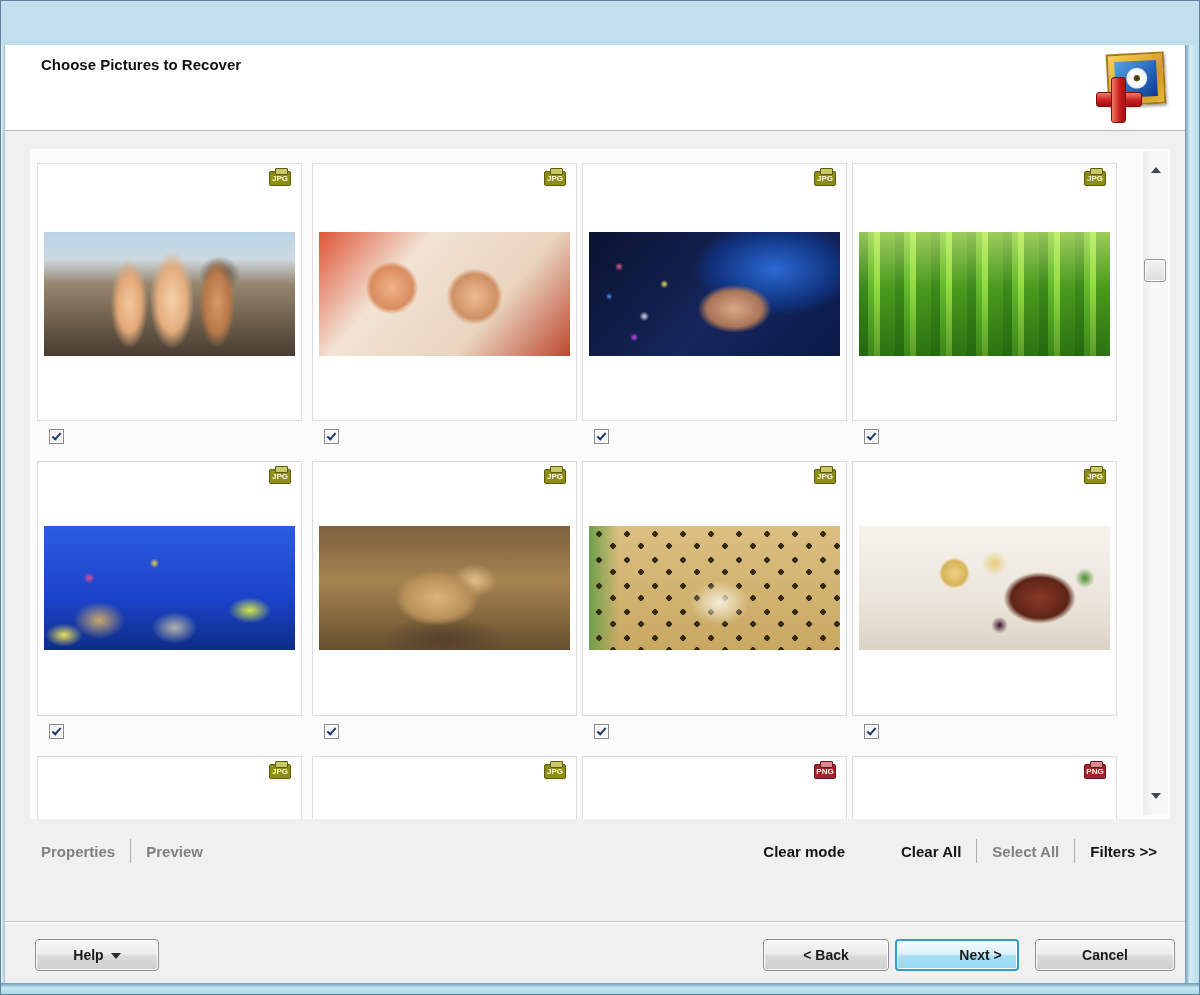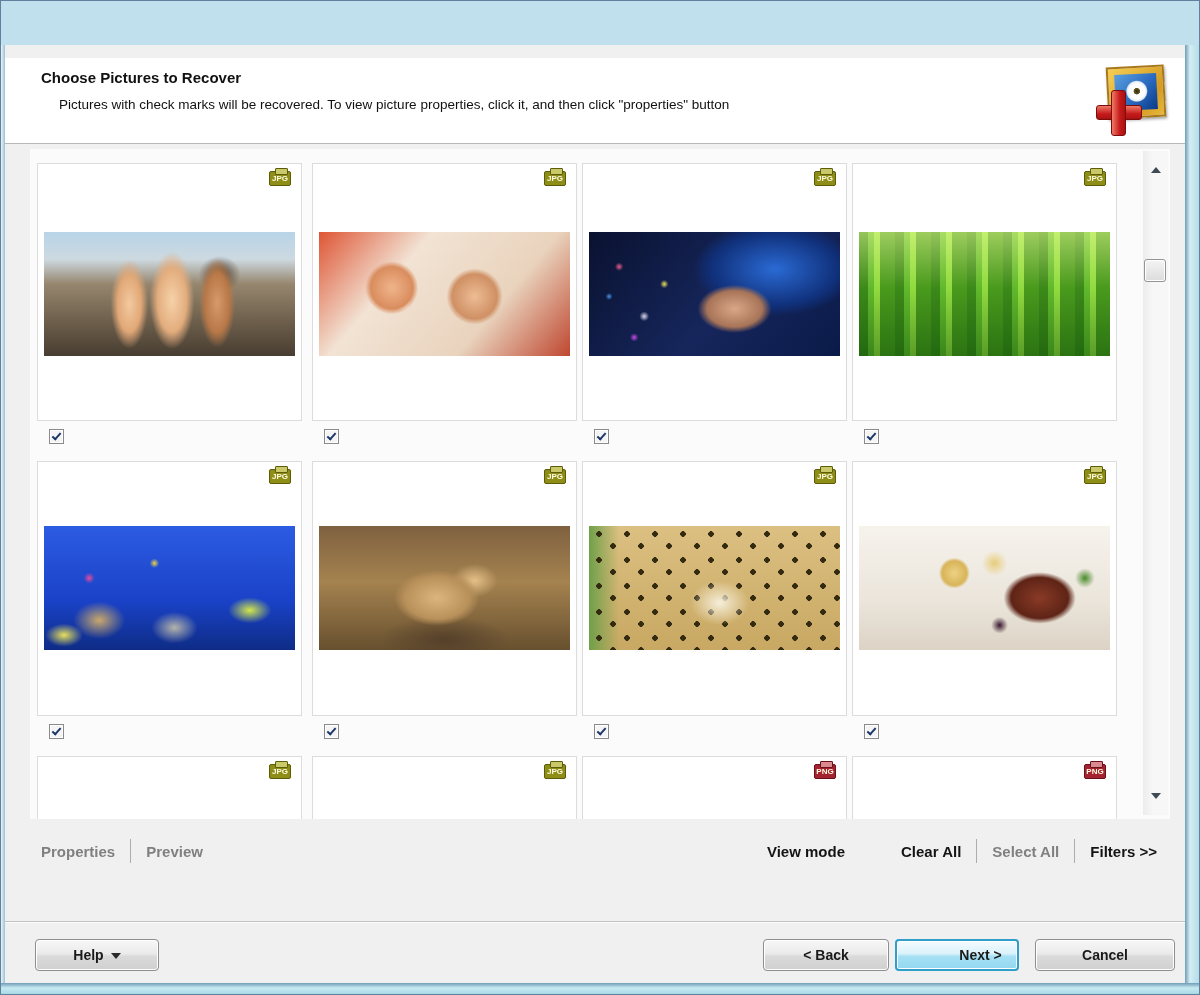--- a/index.html
+++ b/index.html
@@ -30,21 +30,21 @@
   .glyph-x:before,.glyph-x:after { content:""; position:absolute; left:6px; top:-1px; width:4px; height:16px; background:#fff; border-radius:1px; }
   .glyph-x:before { transform:rotate(45deg); } .glyph-x:after { transform:rotate(-45deg); }
 
   
   .frame-left  { position:absolute; left:0; top:44px; bottom:0; width:4px; background:linear-gradient(90deg,#eaf5f9,#9cc2d4); }
   .frame-right { position:absolute; right:0; top:44px; bottom:0; width:14px; background:linear-gradient(90deg,#6f9cb6,#d3edf4 35%,#b5dde9); }
   .frame-bottom{ position:absolute; left:0; right:0; bottom:0; height:11px; background:linear-gradient(180deg,#6f9cb6,#c6eaf2 45%,#a9d9e6); }
   .body { position:absolute; left:4px; right:14px; top:44px; bottom:11px; background:#f0f0f0; }
 
   
-  .header { position:absolute; left:0; right:0; top:13px; height:86px; background:#ffffff; border-bottom:1px solid #b8b8b8; }
+  .header { position:absolute; left:0; right:0; top:0; height:86px; background:#ffffff; border-bottom:1px solid #b8b8b8; }
   .header-title { position:absolute; left:36px; top:11px; font-size:15px; font-weight:bold; color:#111; }
   .header-sub { position:absolute; left:54px; top:39px; font-size:13.5px; color:#111; }
 
   .big-icon { position:absolute; right:16px; top:6px; width:72px; height:74px; }
   .big-frame { position:absolute; right:4px; top:2px; width:58px; height:52px;
     background:linear-gradient(135deg,#f5cf55,#d59a22 70%,#e7b93c); border:2px solid #a87818; transform:rotate(-3deg);
     box-shadow:1px 2px 3px rgba(0,0,0,.35); }
   .big-frame .inner { position:absolute; inset:6px; background:
       radial-gradient(circle 5px at 52% 48%, #2a2a10 0%, #6a5a20 60%, transparent 70%),
       radial-gradient(circle 14px at 52% 48%, #ffffff 55%, #dfe9f4 70%, transparent 78%),
@@ -176,21 +176,20 @@
 
 
   <div class="frame-left"></div>
   <div class="frame-right"></div>
   <div class="frame-bottom"></div>
 
   <div class="body">
 
     <div class="header">
       <div class="header-title">Choose Pictures to Recover</div>
-      <div class="header-sub">Pictures with check marks will be recovered. To view picture properties, click it, and then click "properties" button</div>
       <div class="big-icon">
         <div class="big-frame">
             <div class="inner"></div>
           </div>
         <div class="big-cross-h"></div>
         <div class="big-cross-v"></div>
       </div>
     </div>
 
     <div class="grid-view">
@@ -325,21 +324,21 @@
       </div>
     </div>
 
     <div class="linkbar">
       <div class="link-left">
         <span class="lnk gray">Properties</span>
         <span class="vsep"></span>
         <span class="lnk gray">Preview</span>
       </div>
       <div class="link-right">
-        <span class="lnk dark">View mode</span>
+        <span class="lnk dark">Clear mode</span>
         <span class="spacer26"></span>
         <span class="lnk dark">Clear All</span>
         <span class="vsep"></span>
         <span class="lnk gray">Select All</span>
         <span class="vsep"></span>
         <span class="lnk bold">Filters &gt;&gt;</span>
       </div>
     </div>
 
 

